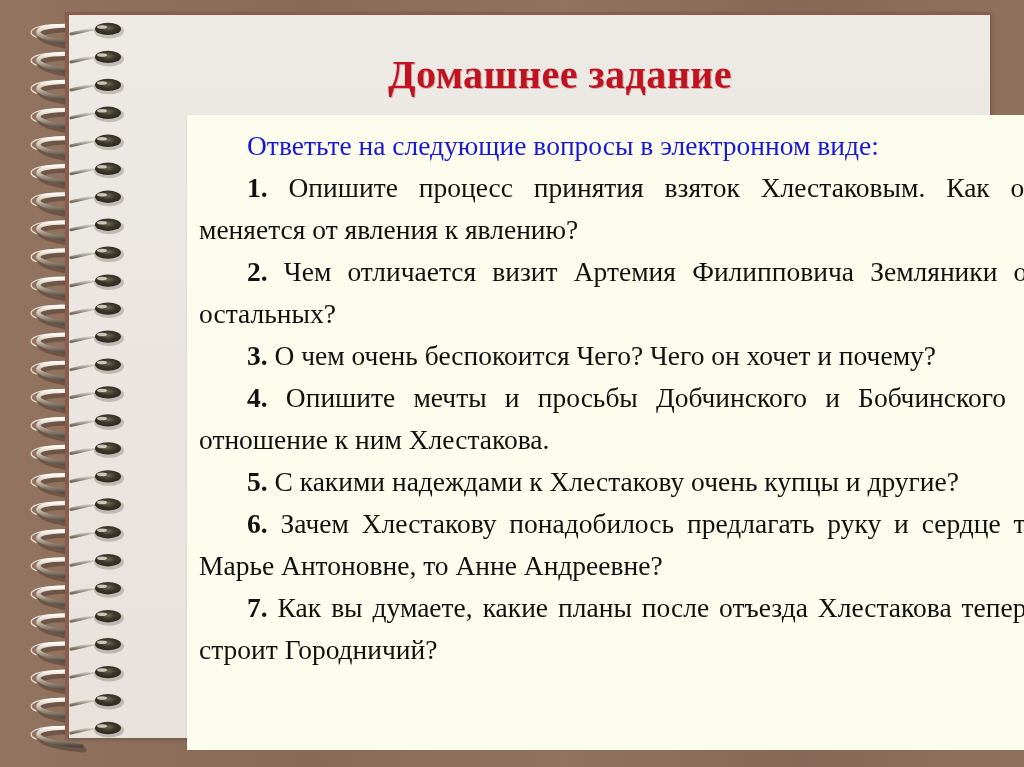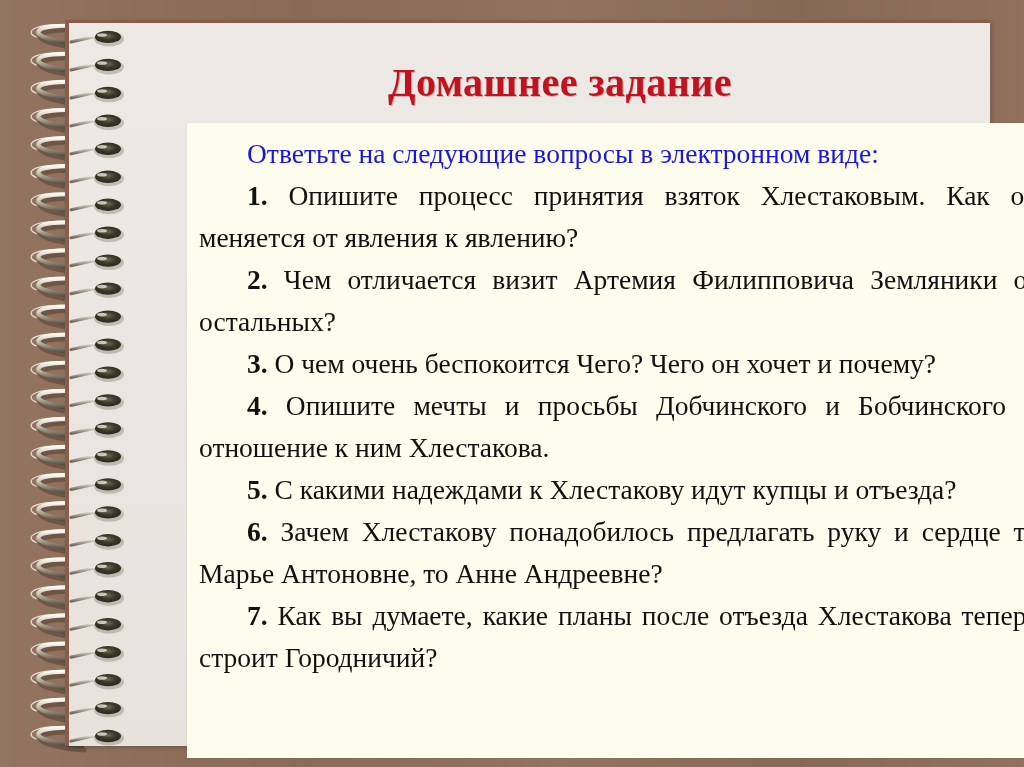--- a/index.html
+++ b/index.html
@@ -29,21 +29,21 @@
         rgba(255,255,255,0.03) 55%,
         rgba(0,0,0,0.05) 78%,
         rgba(255,255,255,0.02) 100%);
     pointer-events: none;
   }
 
   
   #page {
     position: absolute;
     left: 65px;
-    top: 20px;
+    top: 12px;
     width: 925px;
     height: 726px;
     background: #ebe6e1;
     border-left: 4px solid #8a5c4c;
     border-top: 3px solid #8a5c4c;
     box-sizing: border-box;
     box-shadow: 2px 2px 4px rgba(0,0,0,0.18);
   }
   #page-inner {
     position: absolute;
@@ -344,20 +344,20 @@
       <div id="title">Домашнее задание</div>
     </div>
 
     <div id="content-panel">
       <div id="body-text">
           <span class="lead" style="color: rgb(26, 24, 214);">Ответьте на следующие вопросы в электронном виде:</span>
           <span class="q"><span class="qnum">1. </span><span>Опишите процесс принятия взяток Хлестаковым. Как он меняется от явления к явлению?</span></span>
           <span class="q"><span class="qnum">2. </span><span>Чем отличается визит Артемия Филипповича Земляники от остальных?</span></span>
           <span class="q"><span class="qnum">3. </span><span>О чем очень беспокоится Чего? Чего он хочет и почему?</span></span>
           <span class="q"><span class="qnum">4. </span><span>Опишите мечты и просьбы Добчинского и Бобчинского и отношение к ним Хлестакова.</span></span>
-          <span class="q"><span class="qnum">5. </span><span>С какими надеждами к Хлестакову идут купцы и отъезда?</span></span>
+          <span class="q"><span class="qnum">5. </span><span>С какими надеждами к Хлестакову очень купцы и другие?</span></span>
           <span class="q"><span class="qnum">6. </span><span>Зачем Хлестакову понадобилось предлагать руку и сердце то Марье Антоновне, то Анне Андреевне?</span></span>
           <span class="q q-last"><span class="qnum">7. </span><span>Как вы думаете, какие планы после отъезда Хлестакова теперь строит Городничий?</span></span>
         </div>
     </div>
   </div>
 
 </div>
 
 </body></html>

